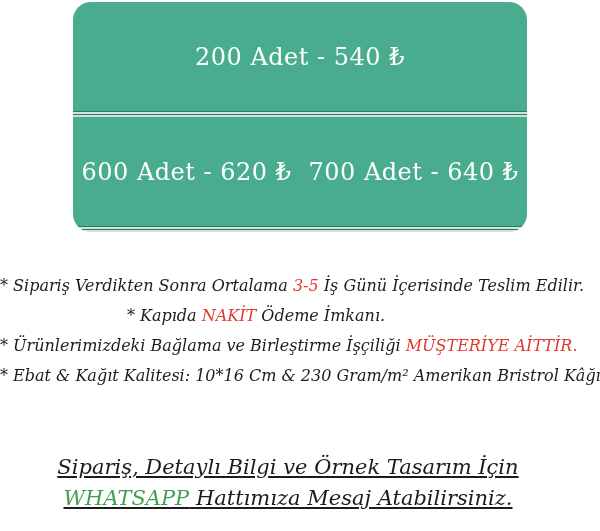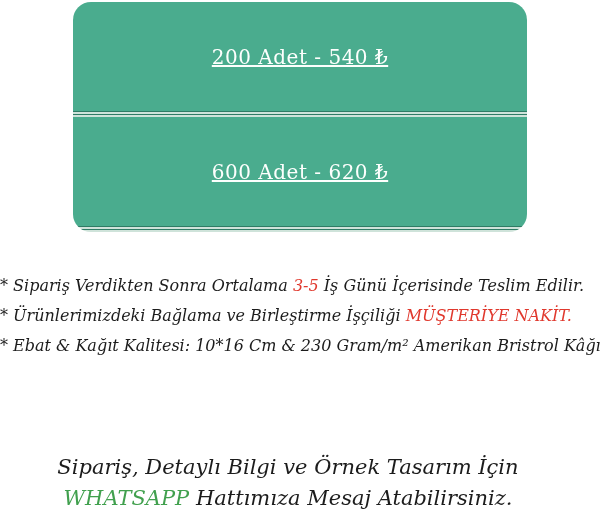--- a/index.html
+++ b/index.html
@@ -32,24 +32,23 @@
     flex: 1;
     display: flex;
     background: var(--table-green, #4aac8e);
   }
   .price-cell {
     flex: 1;
     display: flex;
     align-items: center;
     justify-content: center;
     color: var(--table-text, #fdfffd);
-    font-size: 20px;
+    font-size: 24px;
     letter-spacing: 0.5px;
     white-space: nowrap;
-    text-decoration: underline;
   }
   .row-divider {
     height: 2px;
     background: #cfe3da;
     border-top: 1px solid #2f7b65;
   }
 
   
   .notes {
     position: absolute;
@@ -72,46 +71,49 @@
     position: absolute;
     left: 0;
     top: 452px;
     width: 576px;
     text-align: center;
     font-style: italic;
     font-size: 21px;
     line-height: 31px;
     color: var(--text-black, #1c1c1c);
     white-space: nowrap;
+    text-decoration: underline;
   }
   .hl-green {
     color: var(--whatsapp-green, #41a04e);
   }
 </style>
 </head>
 <body>
 
 <div class="page">
 
   <div class="price-table">
     <div class="price-row">
       <div class="price-cell">200 Adet - 540 ₺</div>
     </div>
     <div class="row-divider"></div>
     <div class="row-divider"></div>
     <div class="price-row">
       <div class="price-cell">600 Adet - 620 ₺</div>
+      <div class="price-cell">700 Adet - 640 ₺</div>
     </div>
     <div class="row-divider"></div>
     <div class="row-divider"></div>
   </div>
 
   <div class="notes">
     <div class="note-line"><span>* Sipariş Verdikten Sonra Ortalama </span><span class="hl-red">3-5</span><span> İş Günü İçerisinde Teslim Edilir.</span></div>
-    <div class="note-line"><span>* Ürünlerimizdeki Bağlama ve Birleştirme İşçiliği </span><span class="hl-red">MÜŞTERİYE NAKİT.</span><span></span></div>
+    <div class="note-line"><span>* Kapıda </span><span class="hl-red">NAKİT</span><span> Ödeme İmkanı.</span></div>
+    <div class="note-line"><span>* Ürünlerimizdeki Bağlama ve Birleştirme İşçiliği </span><span class="hl-red">MÜŞTERİYE AİTTİR.</span><span></span></div>
     <div class="note-line"><span>* Ebat &amp; Kağıt Kalitesi: 10*16 Cm &amp; 230 Gram/m² Amerikan Bristrol Kâğıt</span><span class="hl-red"></span><span></span></div>
   </div>
 
   <div class="footer">
     <div>Sipariş, Detaylı Bilgi ve Örnek Tasarım İçin</div>
     <div><span class="hl-green">WHATSAPP</span><span> Hattımıza Mesaj Atabilirsiniz.</span></div>
   </div>
 
 </div>
 

